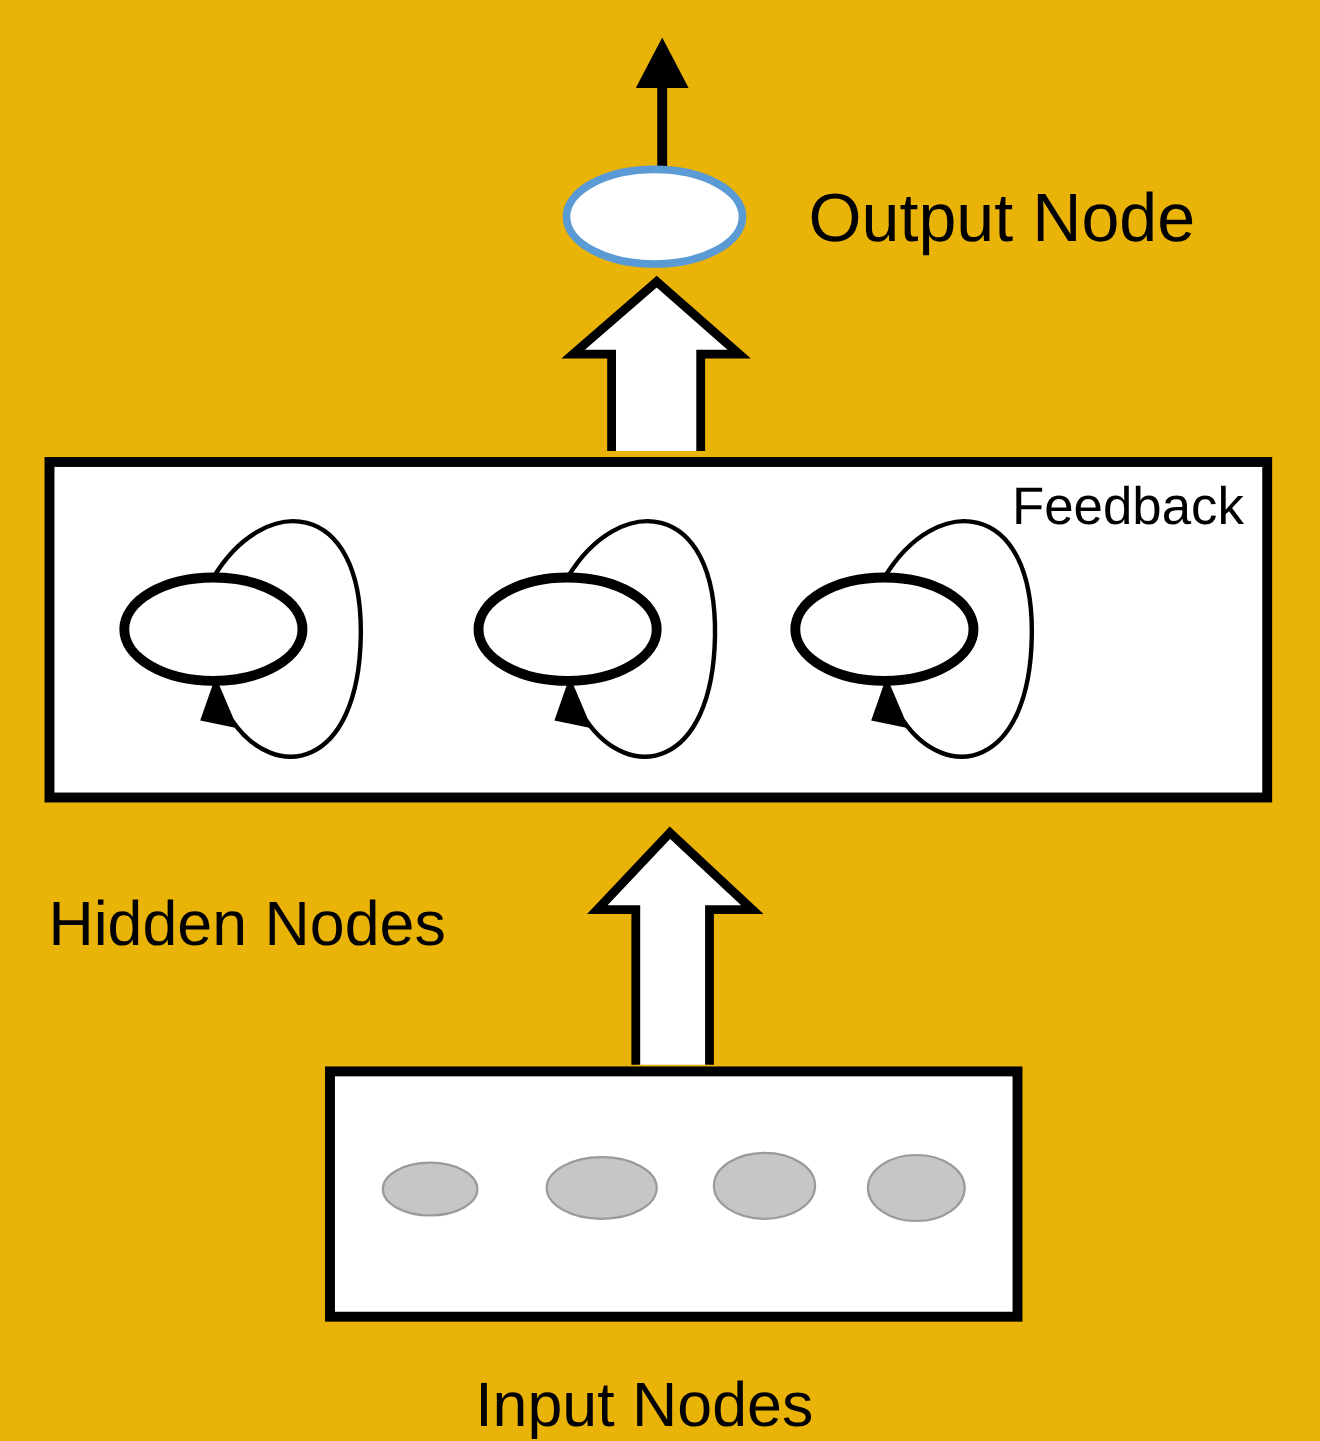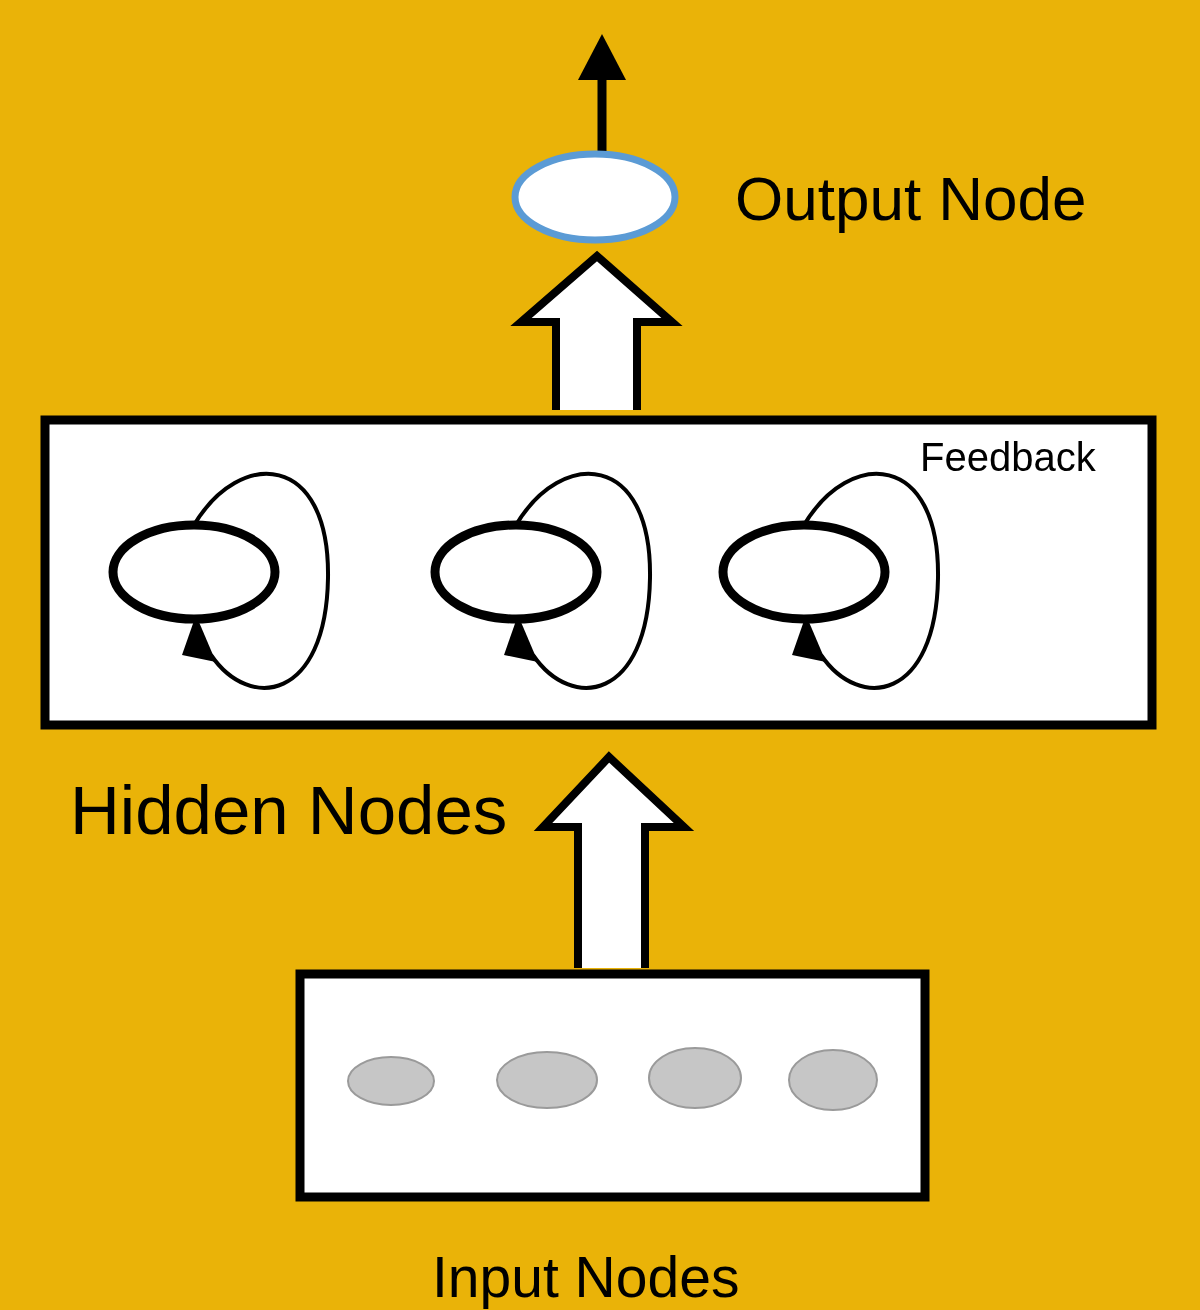--- a/index.html
+++ b/index.html
@@ -32,27 +32,26 @@
     line-height: 1;
   }
   #output-node-label {
     left: 735px;
     top: 168px;
     font-size: 62px;
   }
   #feedback-label {
     left: 920px;
     top: 437px;
-    font-size: 40px;
+    font-size: 48px;
   }
   #hidden-nodes-label {
     left: 44px;
-    top: 776px;
-    font-size: 69px;
-    margin-left: 26px;
+    top: 812px;
+    font-size: 57px;
   }
   #input-nodes-label {
     left: 432px;
     top: 1224px;
     font-size: 57px;
     margin-top: 25px;
   }
 </style>
 </head>
 <body>

